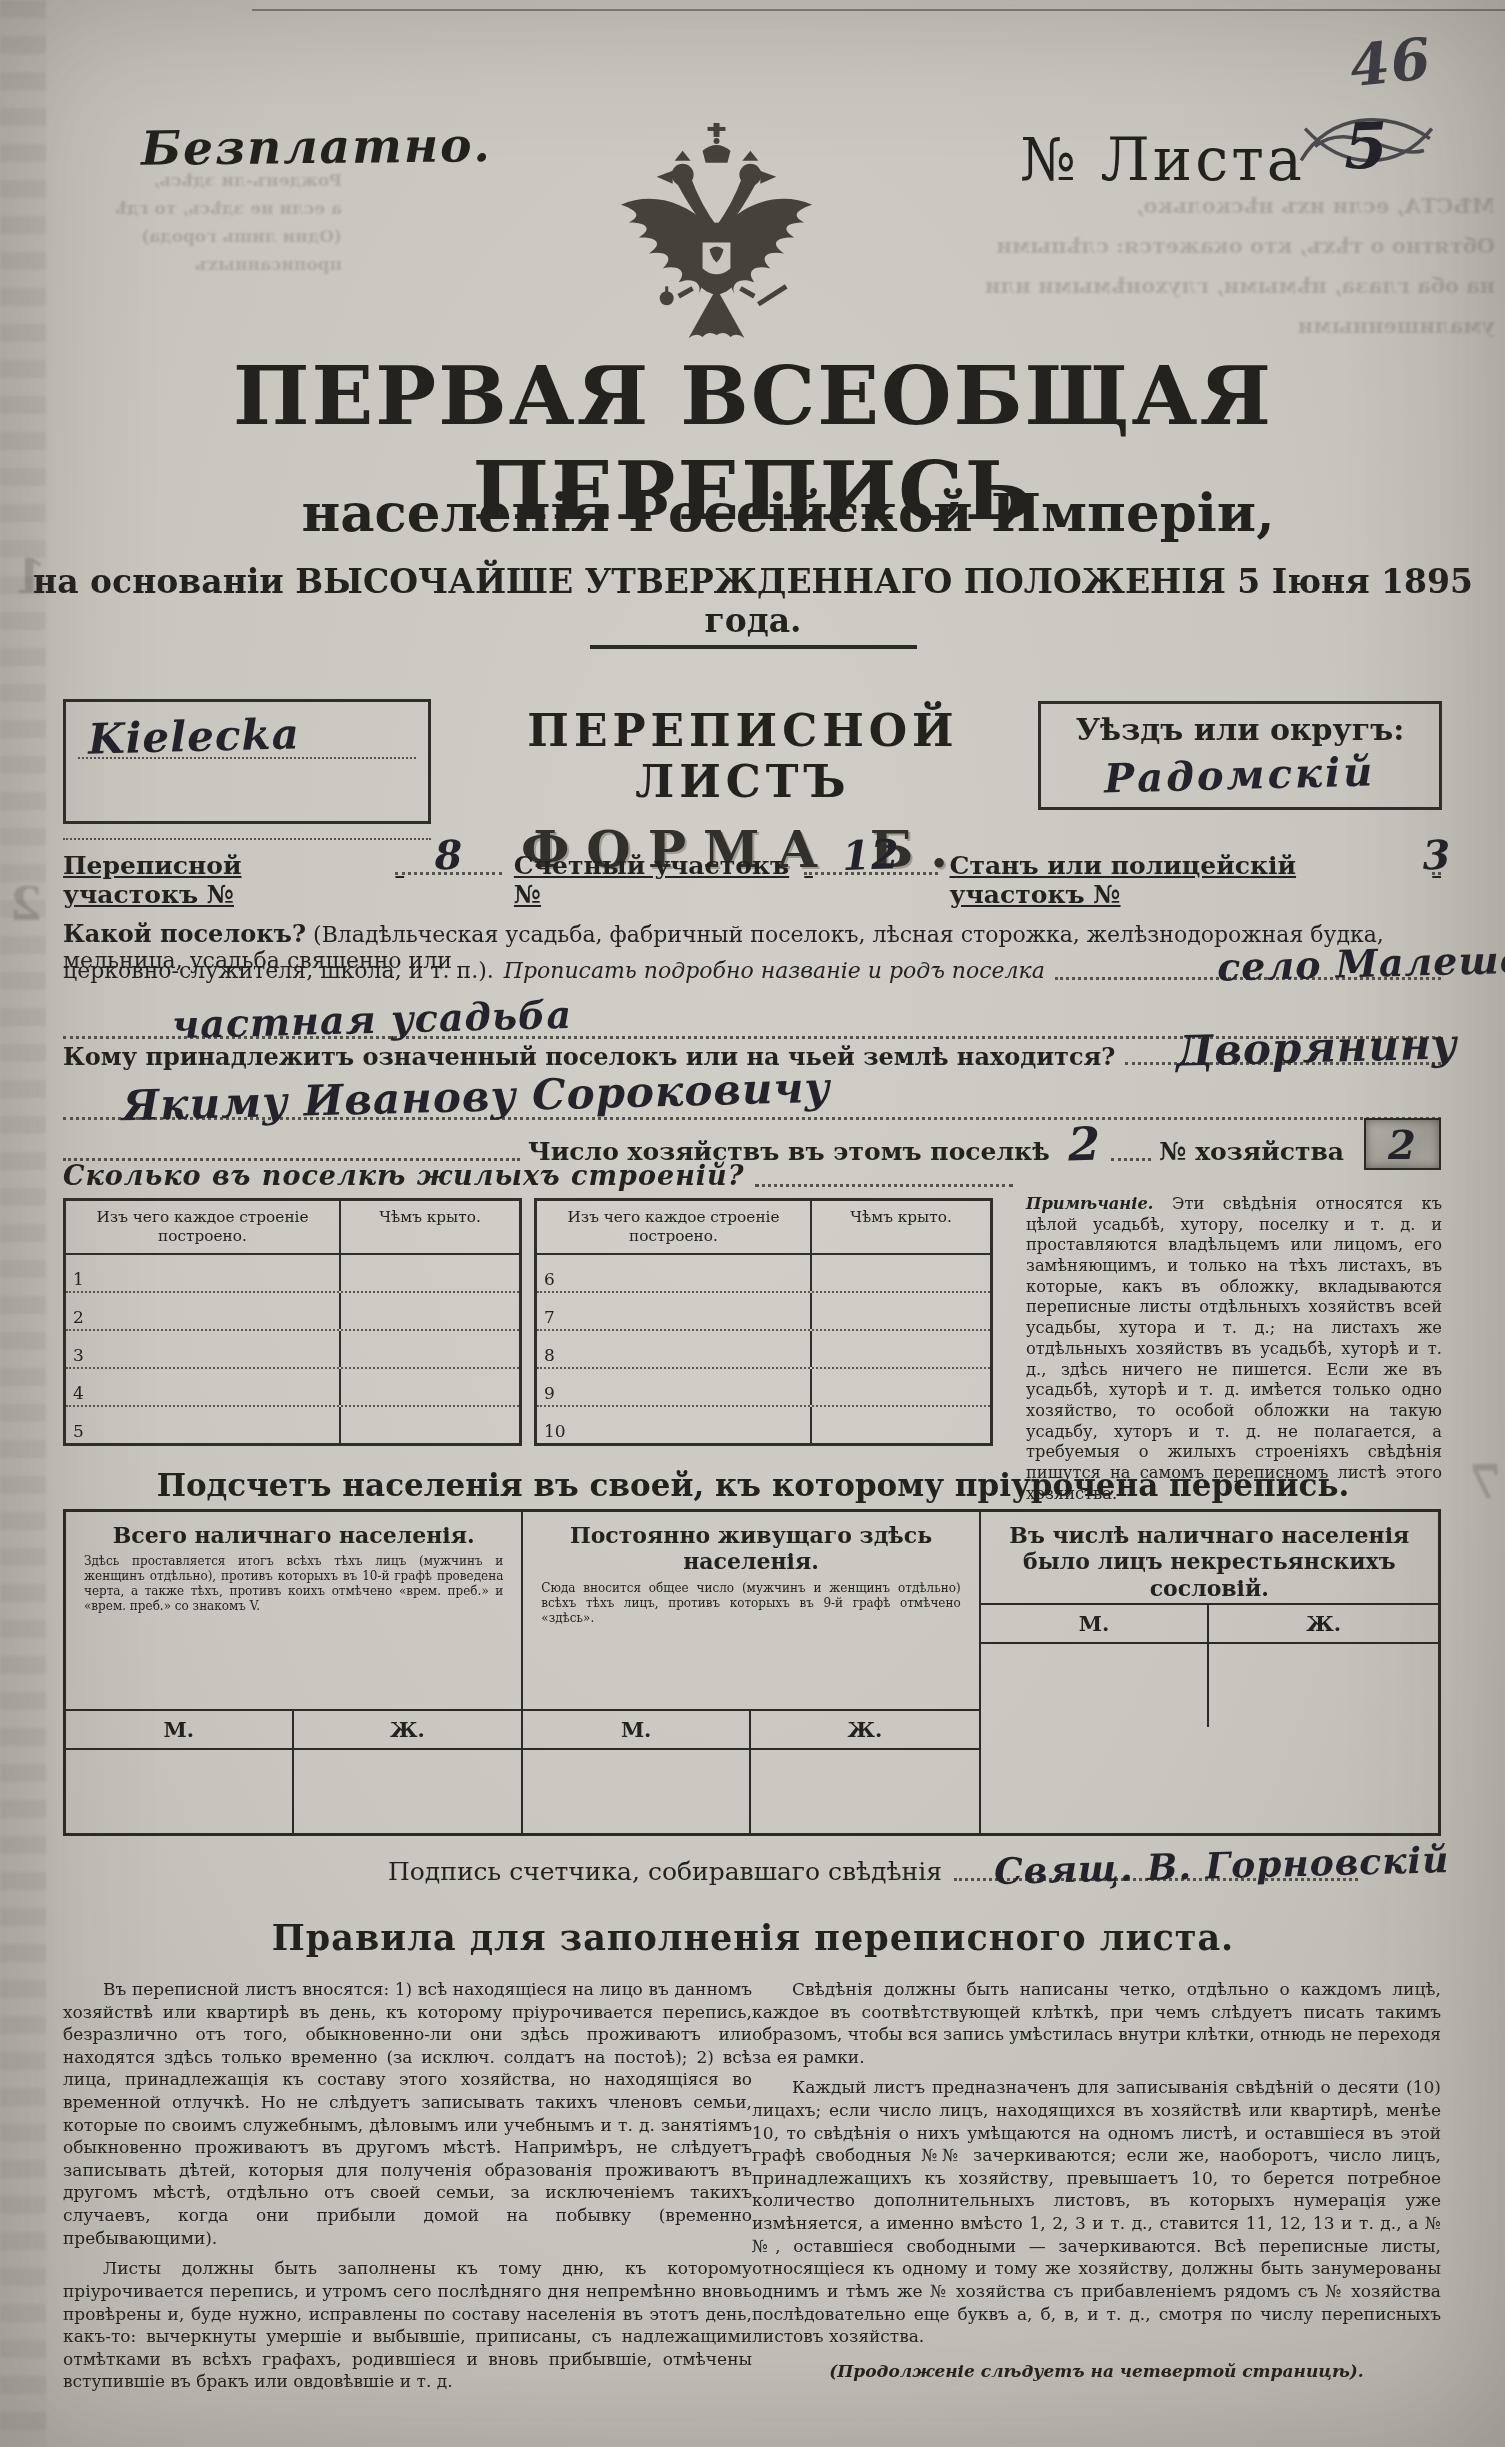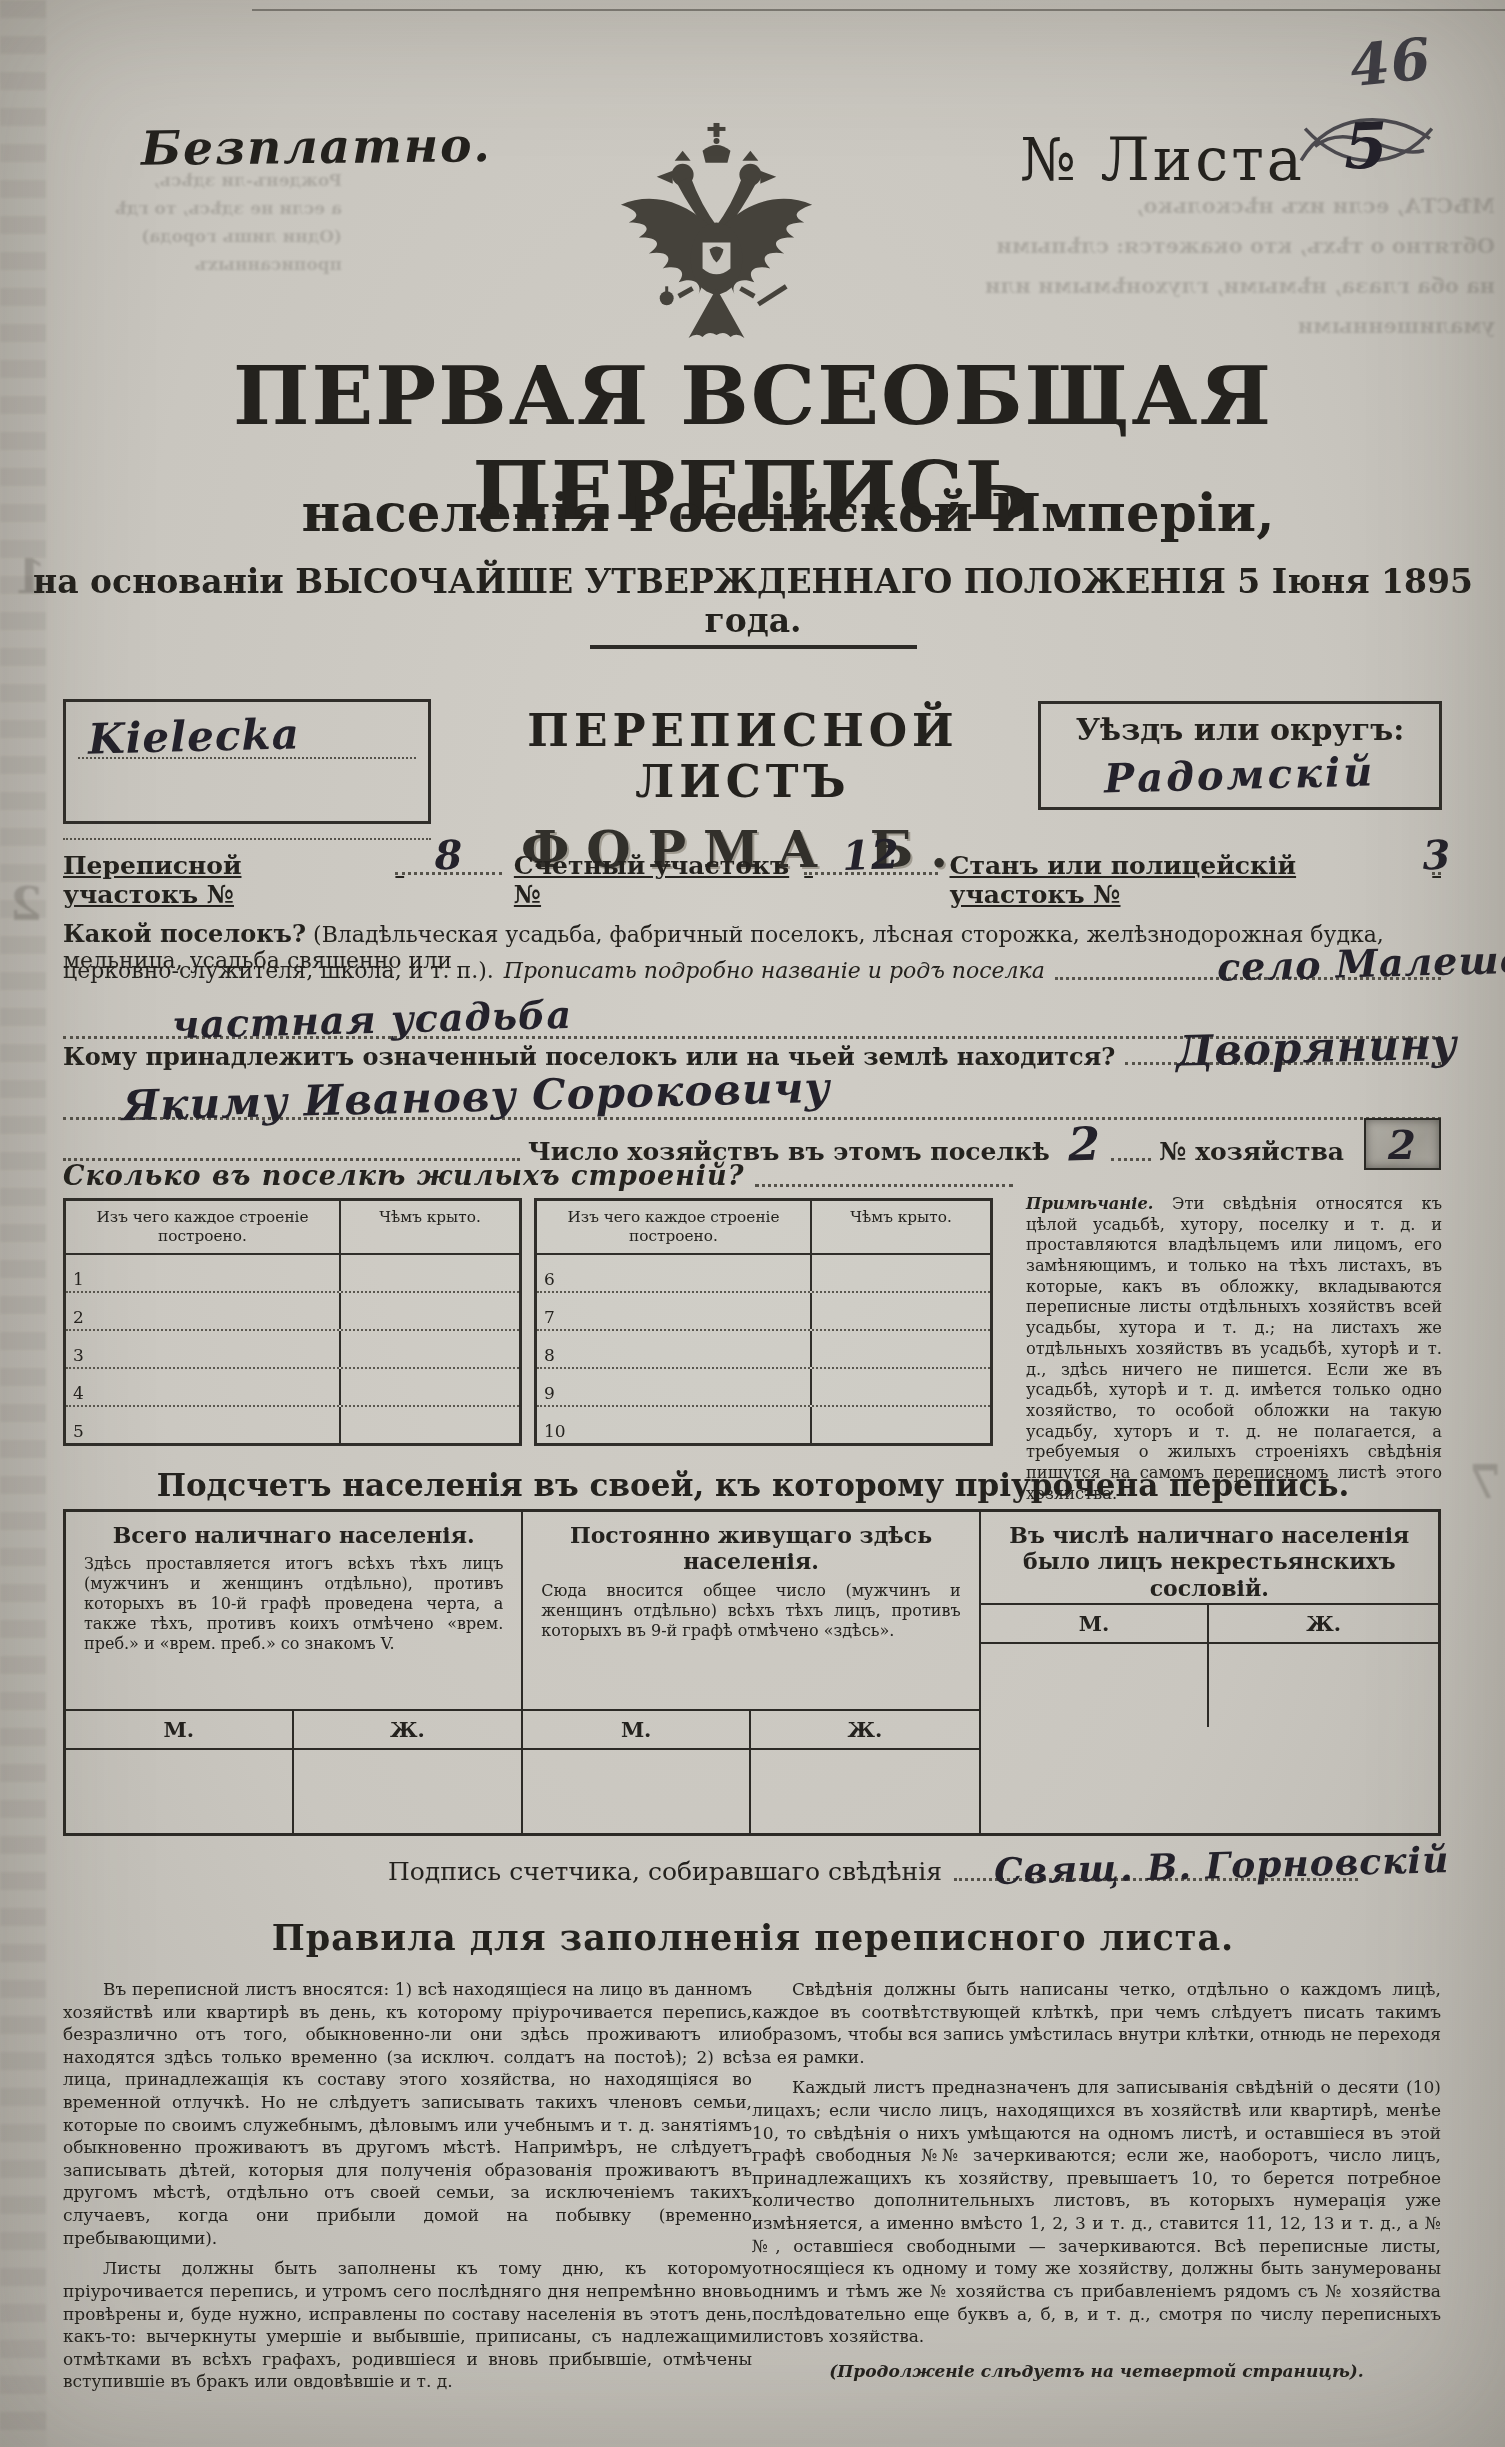--- a/index.html
+++ b/index.html
@@ -90,21 +90,21 @@
   .bt-row>div:first-child{border-right:2px solid #302e2a;position:relative;}
   .bt-num{position:absolute;left:7px;bottom:2px;font-size:17px;}
   .note{position:absolute;left:1026px;top:1194px;width:416px;font-size:16.3px;line-height:1.27;text-align:justify;}
   .note-title{font-weight:bold;font-style:italic;}
   
   .cheading{position:absolute;left:0;top:1467px;width:100%;text-align:center;font-size:31px;font-weight:bold;}
   .ctable{position:absolute;left:63px;top:1509px;width:1378px;height:327px;border:3.5px solid #2c2a26;box-sizing:border-box;display:grid;grid-template-columns:1fr 1fr 1fr;}
   .cc{display:flex;flex-direction:column;border-right:2.5px solid #2c2a26;overflow:hidden;}
   .cc:last-child{border-right:none;}
   .cc-h{padding:10px 16px 2px;text-align:center;font-weight:bold;font-size:22px;line-height:1.2;}
-  .cc-d{padding:4px 18px 6px;font-size:16px;line-height:1.25;text-align:justify;flex:1;}
+  .cc-d{padding:4px 18px 6px;font-size:12px;line-height:1.25;text-align:justify;flex:1;}
   .cc-mzh{display:grid;grid-template-columns:1fr 1fr;border-top:2.5px solid #2c2a26;border-bottom:2.5px solid #2c2a26;}
   .cc-mzh div{text-align:center;font-size:21px;font-weight:bold;padding:6px 0;}
   .cc-mzh div:first-child{border-right:2px solid #2c2a26;}
   .cc-data{display:grid;grid-template-columns:1fr 1fr;height:83px;}
   .cc-data div:first-child{border-right:2px solid #2c2a26;}
   
   .sig{position:absolute;left:388px;top:1857px;width:970px;display:flex;align-items:baseline;font-size:25px;}
   .sig .dotline{flex:1;margin-left:12px;}
   .sig .dotline .hw{position:absolute;left:40px;bottom:-8px;font-size:36px;}
   

